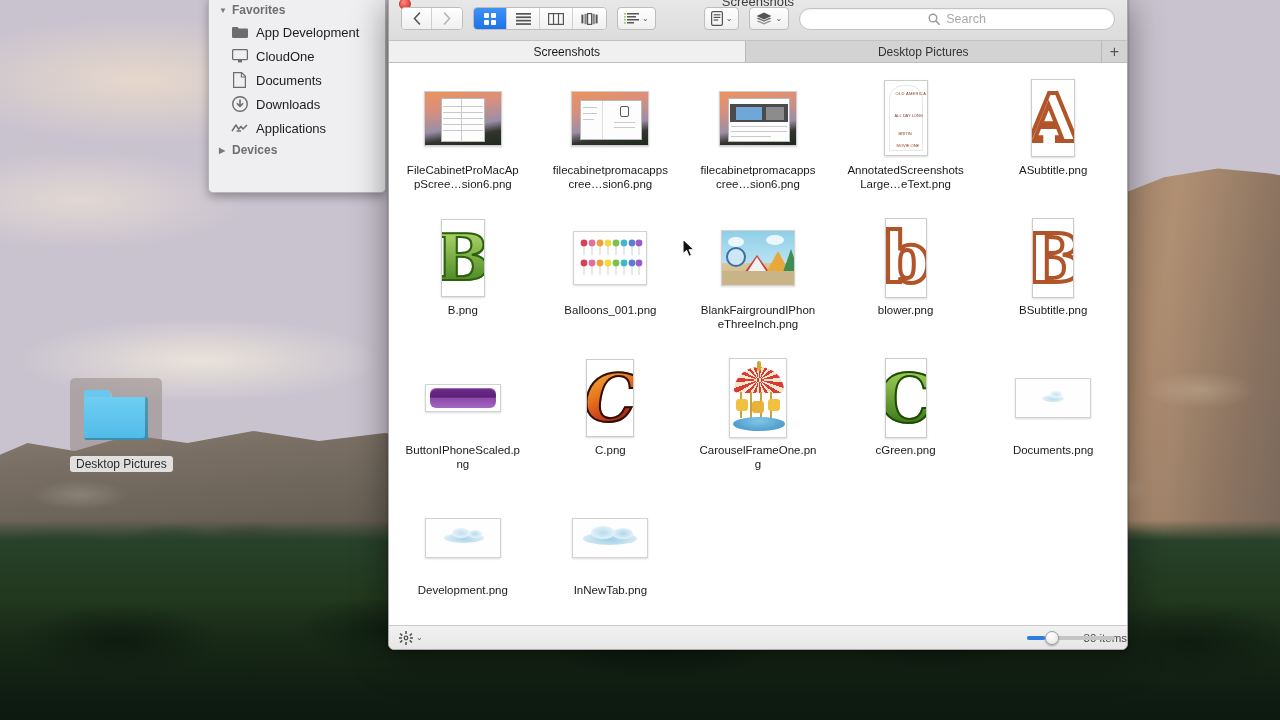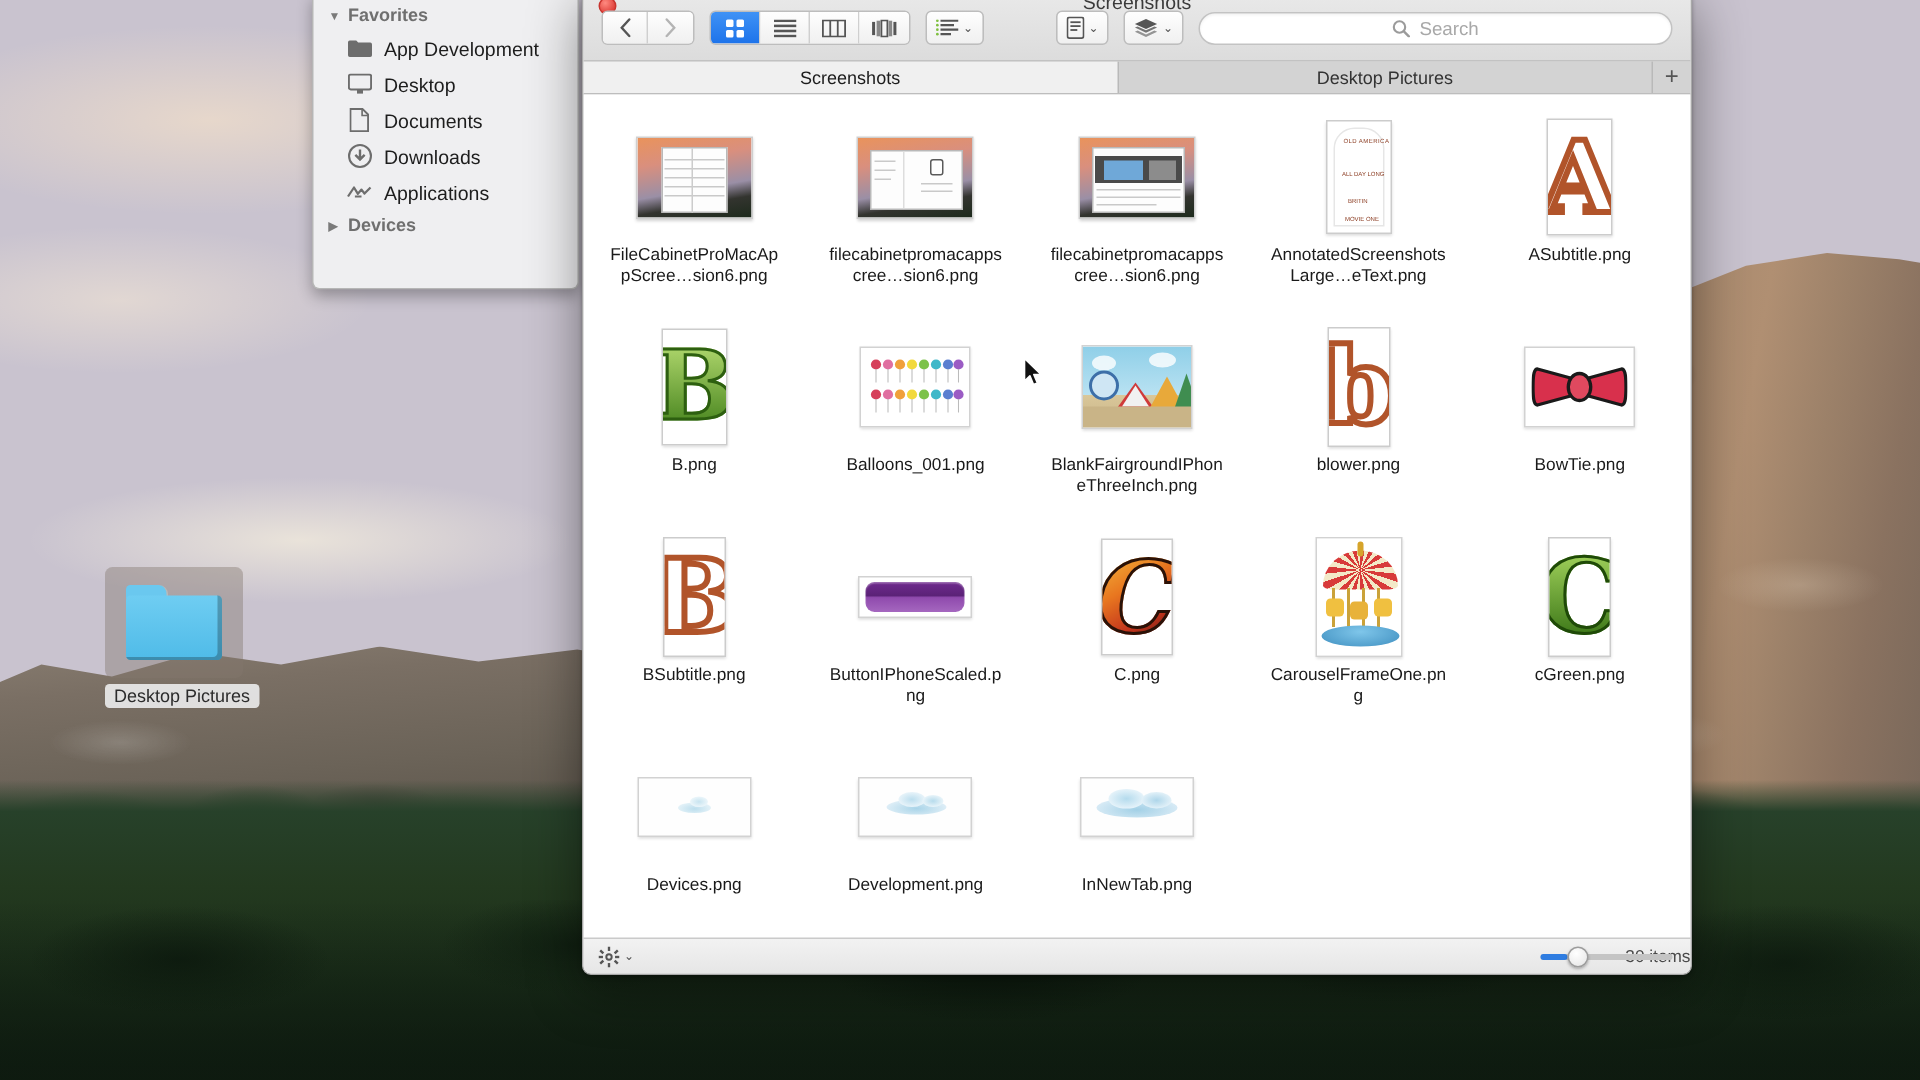--- a/index.html
+++ b/index.html
@@ -314,21 +314,21 @@
       <span>App Development</span>
     </div>
 
     <div class="sb-item">
       <span class="sb-ico">
         <svg width="16" height="14" viewBox="0 0 16 14">
             <rect x="0.6" y="0.6" width="14.8" height="10" rx="1.2" fill="none" stroke="#6d6d6d" stroke-width="1.3"></rect>
             <rect x="6" y="11" width="4" height="2.4" fill="#6d6d6d"></rect>
           </svg>
       </span>
-      <span>Desktop</span>
+      <span>CloudOne</span>
     </div>
 
     <div class="sb-item">
       <span class="sb-ico">
         <svg width="13" height="16" viewBox="0 0 13 16">
             <path d="M.6.6h8L12.4 4.4v11H.6z" fill="none" stroke="#6d6d6d" stroke-width="1.3"></path>
             <path d="M8.4 1v4h4" fill="none" stroke="#6d6d6d" stroke-width="1.1"></path>
           </svg>
       </span>
       <span>Documents</span>
@@ -626,32 +626,20 @@
 
         <div class="cell">
           <div class="thumb-wrap">
             <div class="port" style="width:42px;height:80px;display:flex;align-items:center;justify-content:center">
               <span class="letter" style="font-size:70px;color:#fff;-webkit-text-stroke:4px #b1542a;">b</span>
             </div>
           </div>
           <div class="fname">blower.png</div>
         </div>
 
-        <div class="cell">
-          <div class="thumb-wrap">
-            <div class="pic" style="width:74px;height:54px;display:flex;align-items:center;justify-content:center">
-              <svg width="64" height="36" viewBox="0 0 64 36">
-                <path d="M4 6 C2 6 1 9 1 18 C1 27 2 30 4 30 L26 24 L26 12 Z" fill="#d8304c" stroke="#1a1a1a" stroke-width="2.2" stroke-linejoin="round"></path>
-                <path d="M60 6 C62 6 63 9 63 18 C63 27 62 30 60 30 L38 24 L38 12 Z" fill="#d8304c" stroke="#1a1a1a" stroke-width="2.2" stroke-linejoin="round"></path>
-                <ellipse cx="32" cy="18" rx="7.5" ry="9" fill="#e0495f" stroke="#1a1a1a" stroke-width="2.2"></ellipse>
-              </svg>
-            </div>
-          </div>
-          <div class="fname">BowTie.png</div>
-        </div>
 
         <div class="cell">
           <div class="thumb-wrap">
             <div class="port" style="width:42px;height:80px;display:flex;align-items:center;justify-content:center">
               <span class="letter" style="font-size:68px;color:#fff;-webkit-text-stroke:4px #b1542a;">B</span>
             </div>
           </div>
           <div class="fname">BSubtitle.png</div>
         </div>
 
@@ -703,21 +691,21 @@
           <div class="fname">cGreen.png</div>
         </div>
 
         <div class="cell">
           <div class="thumb-wrap">
             <div class="pic" style="width:76px;height:40px;background:#fefefe">
               <div style="position:absolute;left:26px;top:16px;width:22px;height:7px;background:radial-gradient(ellipse at 50% 60%,#b8dcec,#e4f2f8 75%);border-radius:50%;opacity:.95"></div>
               <div style="position:absolute;left:34px;top:12px;width:12px;height:7px;background:radial-gradient(ellipse,#c8e4f0,#eef7fb 75%);border-radius:50%"></div>
             </div>
           </div>
-          <div class="fname">Devices.png</div>
+          <div class="fname">Documents.png</div>
         </div>
 
         <div class="cell">
           <div class="thumb-wrap">
             <div class="pic" style="width:76px;height:40px;background:#fefefe">
               <div style="position:absolute;left:18px;top:14px;width:40px;height:10px;background:radial-gradient(ellipse at 50% 60%,#a9d4e8,#e2f0f8 78%);border-radius:50%"></div>
               <div style="position:absolute;left:26px;top:9px;width:18px;height:10px;background:radial-gradient(ellipse,#bcdeee,#edf6fb 78%);border-radius:50%"></div>
               <div style="position:absolute;left:42px;top:11px;width:14px;height:8px;background:radial-gradient(ellipse,#b6dbec,#eef7fb 78%);border-radius:50%"></div>
             </div>
           </div>

